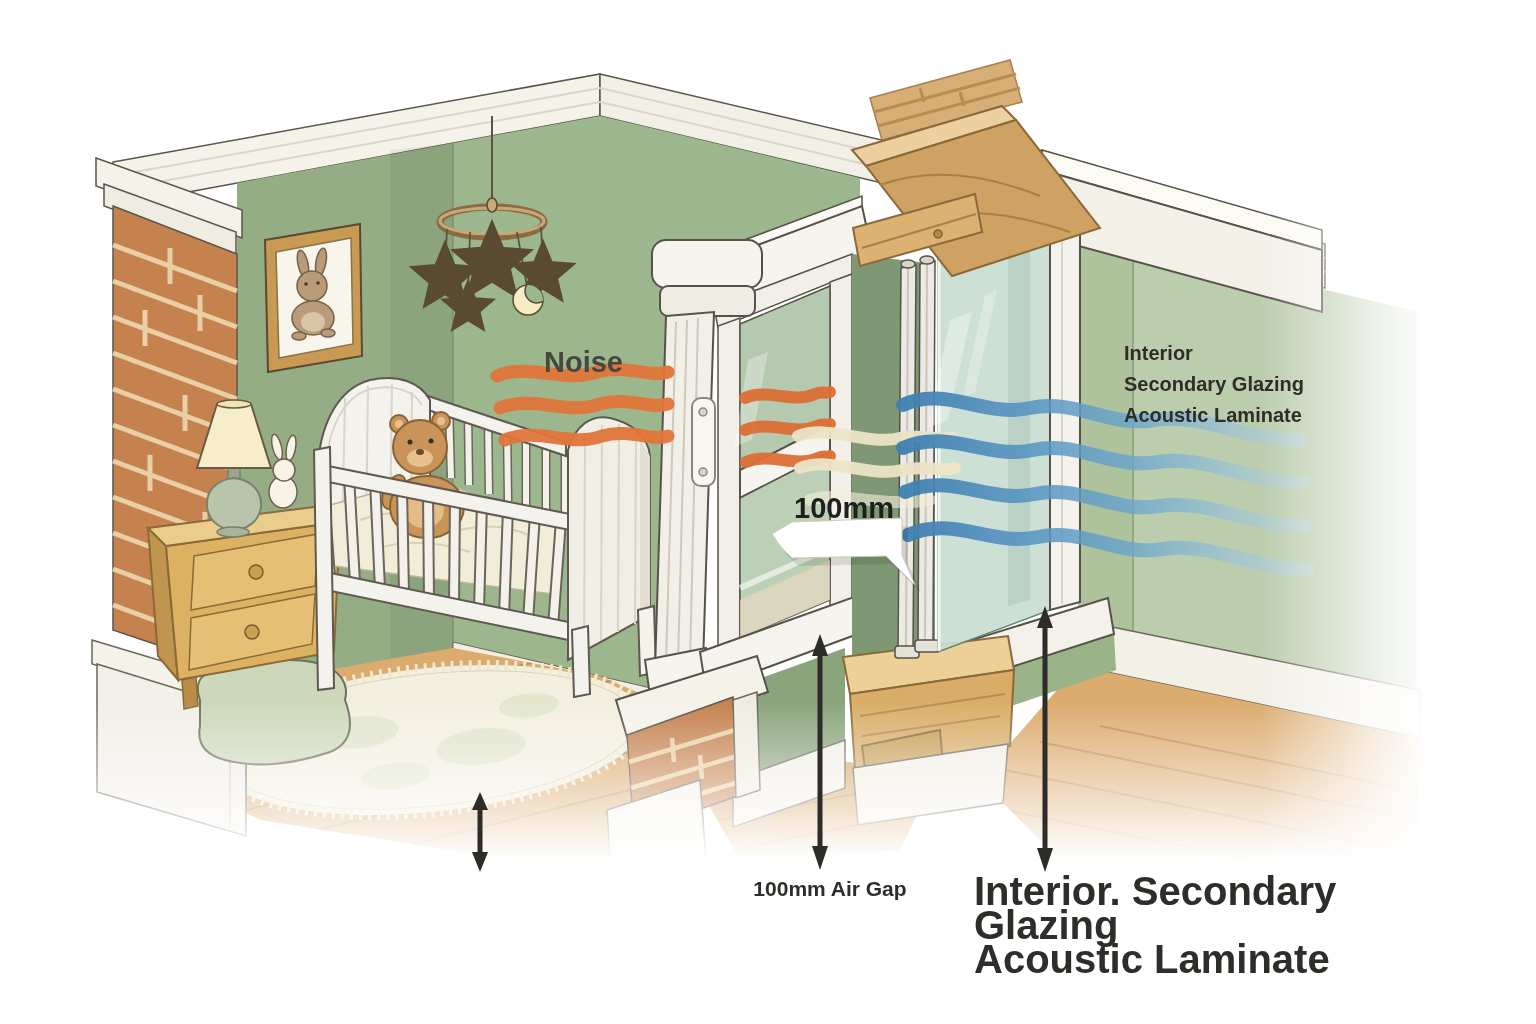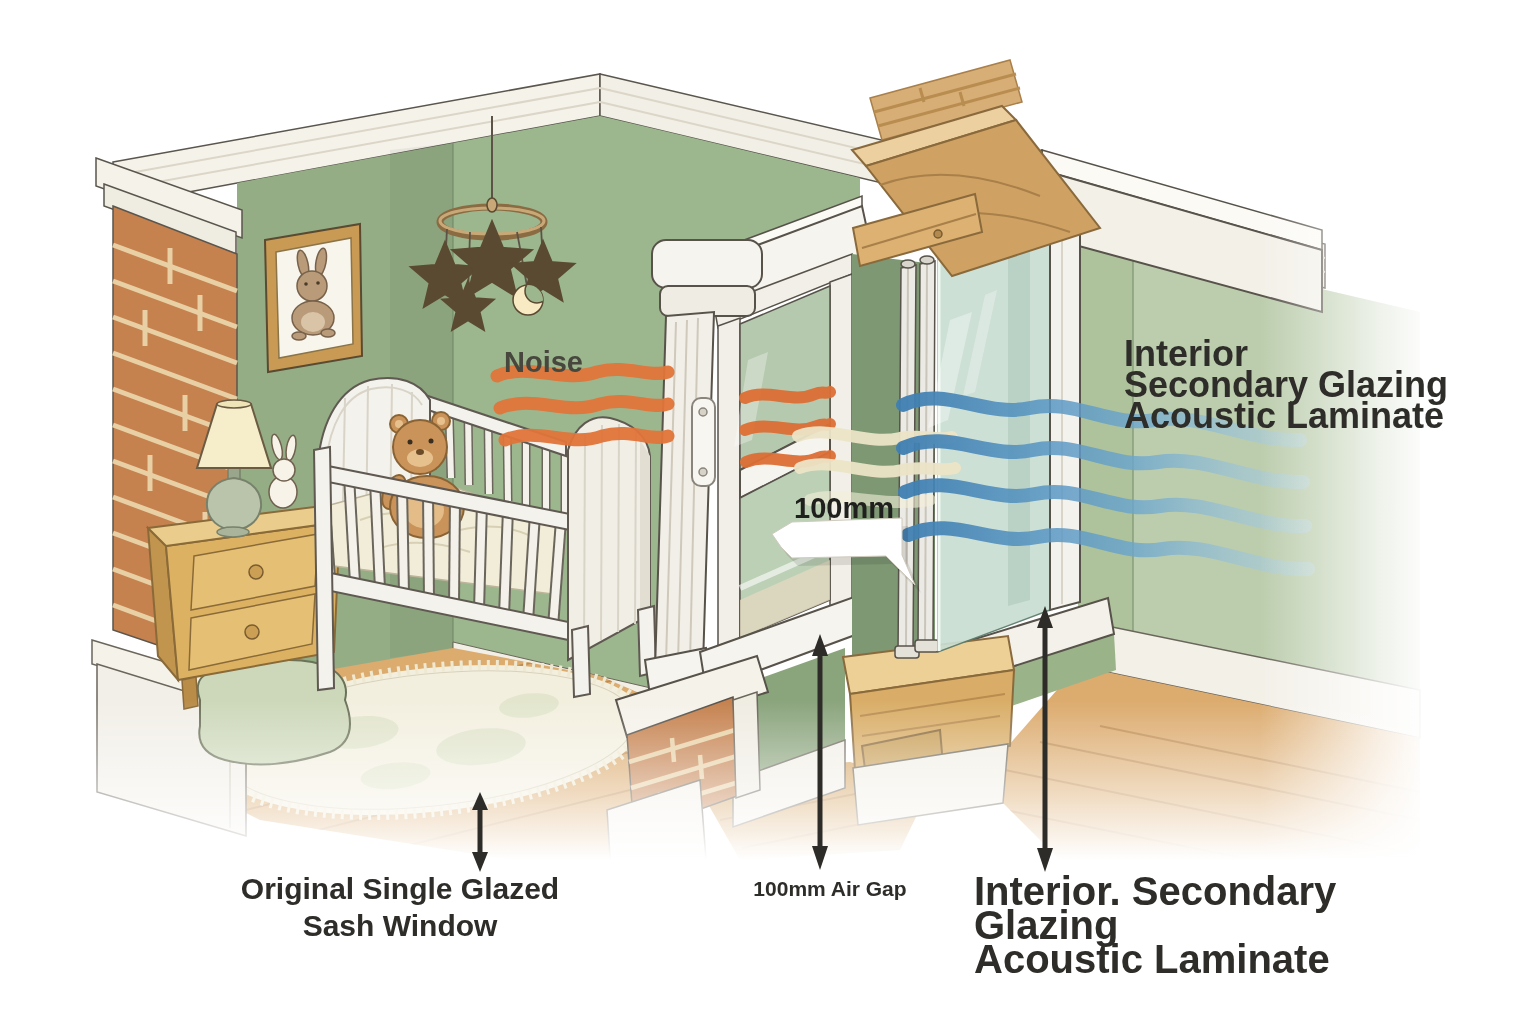--- a/index.html
+++ b/index.html
@@ -1,23 +1,23 @@
 <!DOCTYPE html>
 <html><head>
 <meta charset="utf-8">
 <style>
   html,body{margin:0;padding:0;background:#ffffff;}
   #stage{position:relative;width:1536px;height:1024px;overflow:hidden;background:#ffffff;
          font-family:"Liberation Sans",sans-serif;}
   #scene{position:absolute;left:0;top:0;}
   .lbl{position:absolute;font-family:"Liberation Sans",sans-serif;font-weight:700;
        color:#2e2d29;white-space:pre-line;letter-spacing:0px;}
-  #noise-label{left:504px;top:346px;font-size:29px;color:#47473e;}
+  #noise-label{left:544px;top:346px;font-size:29px;color:#47473e;}
   #callout-text{left:786px;top:492px;width:116px;text-align:center;font-size:29px;color:#1f1f1d;}
-  #glazing-top-label{left:1124px;top:338px;font-size:36px;line-height:31px;}
+  #glazing-top-label{left:1124px;top:338px;font-size:20px;line-height:31px;}
   #sash-bottom-label{left:238px;top:870px;width:324px;text-align:center;font-size:30px;line-height:37px;}
   #airgap-bottom-label{left:716px;top:877px;width:228px;text-align:center;font-size:21px;}
   #glazing-bottom-label{left:974px;top:874px;font-size:40px;line-height:34px;}
 </style>
 </head>
 <body>
 
 <div id="stage">
 <svg id="scene" width="1536" height="1024" viewBox="0 0 1536 1024">
   <defs>
@@ -445,19 +445,17 @@
     <path d="M775,538 L795,526 L905,522 L905,559 L918,589 L889,560 L795,562 L784,551 Z" fill="#000000" opacity="0.10" transform="translate(3,4)"></path>
     <path d="M772,534 L792,522 L902,518 L902,555 L915,585 L886,556 L792,558 L781,547 Z" fill="#ffffff" stroke="#cfcabe" stroke-width="1"></path>
   </g>
 </svg>
 
 <div class="lbl" id="noise-label">Noise</div>
 <div class="lbl" id="callout-text">100mm</div>
 <div class="lbl" id="glazing-top-label">Interior
 Secondary Glazing
 Acoustic Laminate</div>
-<div class="lbl" id="sash-bottom-label">Original Single Glazed
-Sash Window</div>
 <div class="lbl" id="airgap-bottom-label">100mm Air Gap</div>
 <div class="lbl" id="glazing-bottom-label">Interior. Secondary
 Glazing
 Acoustic Laminate</div>
 </div>
 
 </body></html>

